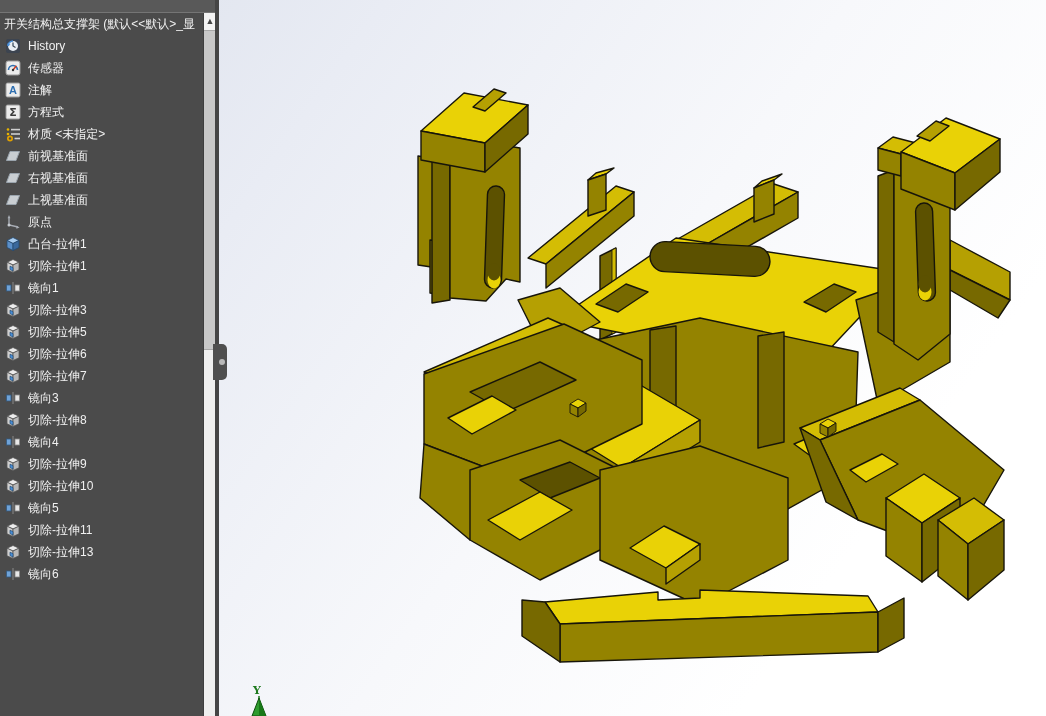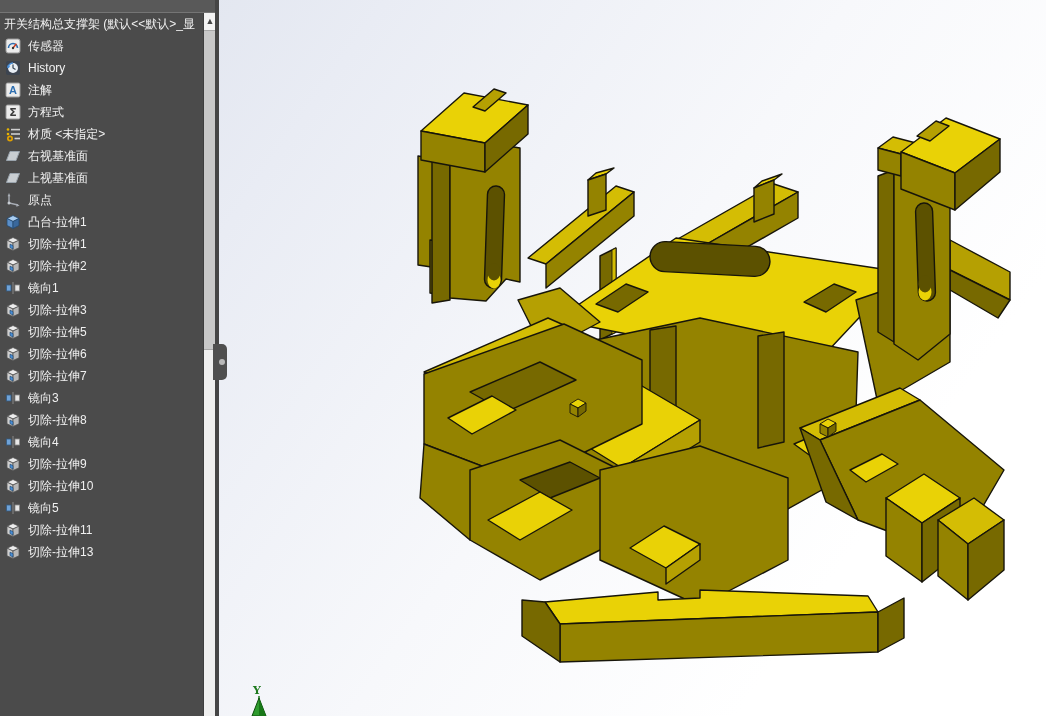--- a/index.html
+++ b/index.html
@@ -182,39 +182,39 @@
     <div class="panel-topbar"></div>
 
     <div class="tree">
       <div class="row title">
         <span class="lbl">开关结构总支撑架 (默认&lt;&lt;默认&gt;_显</span>
       </div>
 
     <div class="row">
           <span class="ic">
             <svg viewBox="0 0 16 16">
-              <rect x="1" y="1" width="14" height="14" rx="2" fill="#ececec" stroke="#9a9a9a"></rect>
-              <path d="M3.5 10 a4.5 4.5 0 0 1 9 0" stroke="#2f6fb0" stroke-width="1.6" fill="none"></path>
-              <line x1="8" y1="10" x2="11.4" y2="5.8" stroke="#d23c1e" stroke-width="1.4"></line>
-              <circle cx="8" cy="10" r="1.2" fill="#333"></circle>
-            </svg>
-          </span>
-          <span class="lbl">传感器</span>
-        </div>
-        <div class="row">
-          <span class="ic">
-            <svg viewBox="0 0 16 16">
               <rect x="1" y="1" width="14" height="14" rx="2" fill="#3c4450"></rect>
               <circle cx="8" cy="8" r="5" fill="#e8eef5"></circle>
               <path d="M8 4.5 L8 8 L10.5 9.5" stroke="#334455" stroke-width="1.2" fill="none"></path>
               <path d="M3 8 a5 5 0 0 1 5 -5" stroke="#4a90d9" stroke-width="1.6" fill="none"></path>
               <path d="M2.2 5.5 L3 8.4 L5.4 6.6 Z" fill="#4a90d9"></path>
             </svg>
           </span>
           <span class="lbl">History</span>
+        </div>
+        <div class="row">
+          <span class="ic">
+            <svg viewBox="0 0 16 16">
+              <rect x="1" y="1" width="14" height="14" rx="2" fill="#ececec" stroke="#9a9a9a"></rect>
+              <path d="M3.5 10 a4.5 4.5 0 0 1 9 0" stroke="#2f6fb0" stroke-width="1.6" fill="none"></path>
+              <line x1="8" y1="10" x2="11.4" y2="5.8" stroke="#d23c1e" stroke-width="1.4"></line>
+              <circle cx="8" cy="10" r="1.2" fill="#333"></circle>
+            </svg>
+          </span>
+          <span class="lbl">传感器</span>
         </div>
         <div class="row">
           <span class="ic">
             <svg viewBox="0 0 16 16">
               <rect x="1" y="1" width="14" height="14" rx="1.5" fill="#ececec" stroke="#9a9a9a"></rect>
               <text x="8" y="12" font-size="11" font-weight="bold" fill="#2f6fb0" text-anchor="middle" font-family="Liberation Sans,sans-serif">A</text>
             </svg>
           </span>
           <span class="lbl">注解</span>
         </div>
@@ -240,20 +240,28 @@
             </svg>
           </span>
           <span class="lbl">材质 &lt;未指定&gt;</span>
         </div>
         <div class="row">
           <span class="ic">
             <svg viewBox="0 0 16 16">
               <path d="M1.5 12.5 L5 3.5 L14.5 3.5 L11 12.5 Z" fill="#dfe5ea" fill-opacity="0.85" stroke="#9aa4ad"></path>
             </svg>
           </span>
+          <span class="lbl">前视基准面</span>
+        </div>
+        <div class="row">
+          <span class="ic">
+            <svg viewBox="0 0 16 16">
+              <path d="M1.5 12.5 L5 3.5 L14.5 3.5 L11 12.5 Z" fill="#dfe5ea" fill-opacity="0.85" stroke="#9aa4ad"></path>
+            </svg>
+          </span>
           <span class="lbl">右视基准面</span>
         </div>
         <div class="row">
           <span class="ic">
             <svg viewBox="0 0 16 16">
               <path d="M1.5 12.5 L5 3.5 L14.5 3.5 L11 12.5 Z" fill="#dfe5ea" fill-opacity="0.85" stroke="#9aa4ad"></path>
             </svg>
           </span>
           <span class="lbl">上视基准面</span>
         </div>
@@ -285,31 +293,20 @@
               <path d="M2 4.2 L8 7 L8 14.5 L2 11.8 Z" fill="#cfcfcf" stroke="#555" stroke-width="0.8"></path>
               <path d="M8 7 L14 4.2 L14 11.8 L8 14.5 Z" fill="#b8b8b8" stroke="#555" stroke-width="0.8"></path>
               <path d="M5 8.2 L8 9.6 L8 13 L5 11.6 Z" fill="#4a90d9" stroke="#24496e" stroke-width="0.7"></path>
             </svg>
           </span>
           <span class="lbl">切除-拉伸1</span>
         </div>
         <div class="row">
           <span class="ic">
             <svg viewBox="0 0 16 16">
-              <path d="M8 1.5 L14 4.2 L8 7 L2 4.2 Z" fill="#ececec" stroke="#555" stroke-width="0.8"></path>
-              <path d="M2 4.2 L8 7 L8 14.5 L2 11.8 Z" fill="#cfcfcf" stroke="#555" stroke-width="0.8"></path>
-              <path d="M8 7 L14 4.2 L14 11.8 L8 14.5 Z" fill="#b8b8b8" stroke="#555" stroke-width="0.8"></path>
-              <path d="M5 8.2 L8 9.6 L8 13 L5 11.6 Z" fill="#4a90d9" stroke="#24496e" stroke-width="0.7"></path>
-            </svg>
-          </span>
-          <span class="lbl">切除-拉伸2</span>
-        </div>
-        <div class="row">
-          <span class="ic">
-            <svg viewBox="0 0 16 16">
               <line x1="8" y1="2" x2="8" y2="14" stroke="#8a8a8a"></line>
               <rect x="1.5" y="5" width="4.5" height="6" fill="#6fa3d8" stroke="#33597f" stroke-width="0.8"></rect>
               <rect x="10" y="5" width="4.5" height="6" fill="#e8e8e8" stroke="#8a8a8a" stroke-width="0.8"></rect>
             </svg>
           </span>
           <span class="lbl">镜向1</span>
         </div>
         <div class="row">
           <span class="ic">
             <svg viewBox="0 0 16 16">
@@ -431,20 +428,30 @@
         <div class="row">
           <span class="ic">
             <svg viewBox="0 0 16 16">
               <path d="M8 1.5 L14 4.2 L8 7 L2 4.2 Z" fill="#ececec" stroke="#555" stroke-width="0.8"></path>
               <path d="M2 4.2 L8 7 L8 14.5 L2 11.8 Z" fill="#cfcfcf" stroke="#555" stroke-width="0.8"></path>
               <path d="M8 7 L14 4.2 L14 11.8 L8 14.5 Z" fill="#b8b8b8" stroke="#555" stroke-width="0.8"></path>
               <path d="M5 8.2 L8 9.6 L8 13 L5 11.6 Z" fill="#4a90d9" stroke="#24496e" stroke-width="0.7"></path>
             </svg>
           </span>
           <span class="lbl">切除-拉伸13</span>
+        </div>
+        <div class="row">
+          <span class="ic">
+            <svg viewBox="0 0 16 16">
+              <line x1="8" y1="2" x2="8" y2="14" stroke="#8a8a8a"></line>
+              <rect x="1.5" y="5" width="4.5" height="6" fill="#6fa3d8" stroke="#33597f" stroke-width="0.8"></rect>
+              <rect x="10" y="5" width="4.5" height="6" fill="#e8e8e8" stroke="#8a8a8a" stroke-width="0.8"></rect>
+            </svg>
+          </span>
+          <span class="lbl">镜向6</span>
         </div>
       </div>
 
     <div class="vscroll">
       <div class="btn-up">▲</div>
       <div class="thumb"></div>
     </div>
   </div>
 
   <div class="divider"></div>

